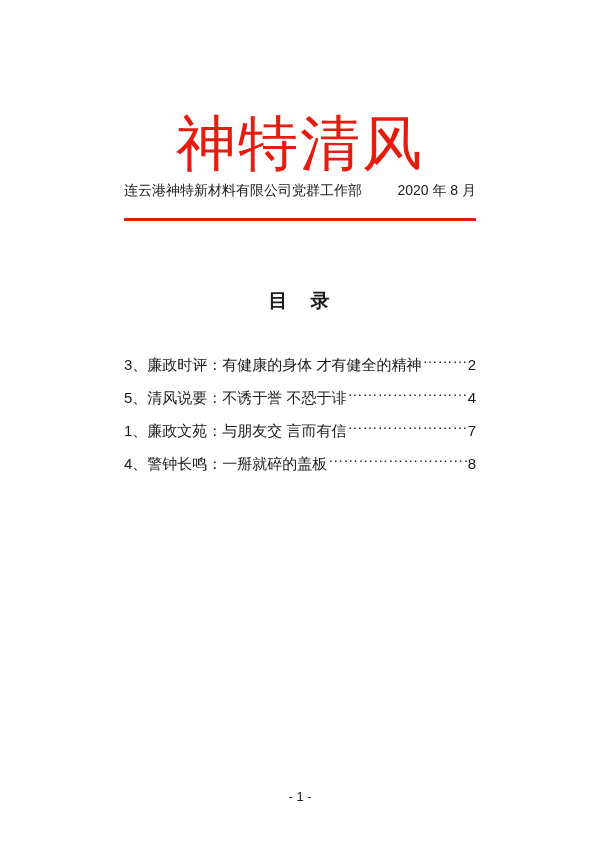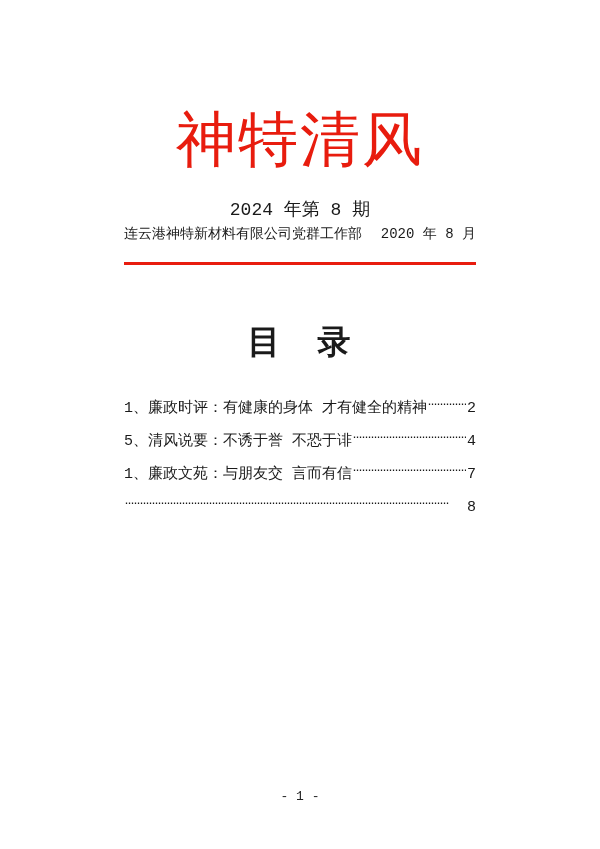--- a/index.html
+++ b/index.html
@@ -8,21 +8,21 @@
     background: #ffffff;
   }
   .page {
     position: relative;
     width: 508px;
     height: 849px;
     margin: 0 auto;
     background: #ffffff;
     box-sizing: border-box;
     padding: 108px 78px 0 78px;
-    font-family: Liberation Mono, monospace;
+    font-family: Liberation Sans, sans-serif;
     color: #1a1a1a;
     overflow: hidden;
   }
   .doc-title {
     text-align: center;
     font-size: 60px;
     line-height: 72px;
     font-weight: 500;
     letter-spacing: 2px;
     white-space: nowrap;
@@ -41,21 +41,21 @@
     line-height: 20px;
   }
   .red-rule {
     margin-top: 18px;
     height: 3px;
     width: 100%;
   }
   .toc-heading {
     margin-top: 64px;
     text-align: center;
-    font-size: 33px;
+    font-size: 19px;
     line-height: 32px;
     font-weight: bold;
     letter-spacing: 2px;
   }
   .toc-list {
     margin-top: 31px;
   }
   .toc-row {
     display: flex;
     align-items: baseline;
@@ -92,52 +92,52 @@
     color: #222222;
   }
 </style>
 </head>
 <body>
 
 <div class="page">
 
   <div class="doc-title" style="color: rgb(232, 28, 14);">神特清风</div>
 
-  <div class="issue-line">2024 年第 8 期</div>
 
   <div class="meta-row">
     <span class="meta-org">连云港神特新材料有限公司党群工作部</span>
     <span class="meta-date">2020 年 8 月</span>
   </div>
 
   <div class="red-rule" style="background-color: rgb(232, 28, 14);"></div>
 
   <div class="toc-heading">目　录</div>
 
   <div class="toc-list">
 
     <div class="toc-row">
-      <span class="toc-label">1、廉政时评：有健康的身体 才有健全的精神</span>
+      <span class="toc-label">3、廉政时评：有健康的身体 才有健全的精神</span>
       <span class="toc-leader"><span class="dots">………………………………………………………………………………………………</span></span>
       <span class="toc-page">2</span>
     </div>
 
     <div class="toc-row">
       <span class="toc-label">5、清风说要：不诱于誉 不恐于诽</span>
       <span class="toc-leader"><span class="dots">………………………………………………………………………………………………</span></span>
       <span class="toc-page">4</span>
     </div>
 
     <div class="toc-row">
       <span class="toc-label">1、廉政文苑：与朋友交 言而有信</span>
       <span class="toc-leader"><span class="dots">………………………………………………………………………………………………</span></span>
       <span class="toc-page">7</span>
     </div>
 
     <div class="toc-row">
+      <span class="toc-label">4、警钟长鸣：一掰就碎的盖板</span>
       <span class="toc-leader"><span class="dots">………………………………………………………………………………………………</span></span>
       <span class="toc-page">8</span>
     </div>
 
   </div>
 
   <div class="page-footer">- 1 -</div>
 
 </div>
 

